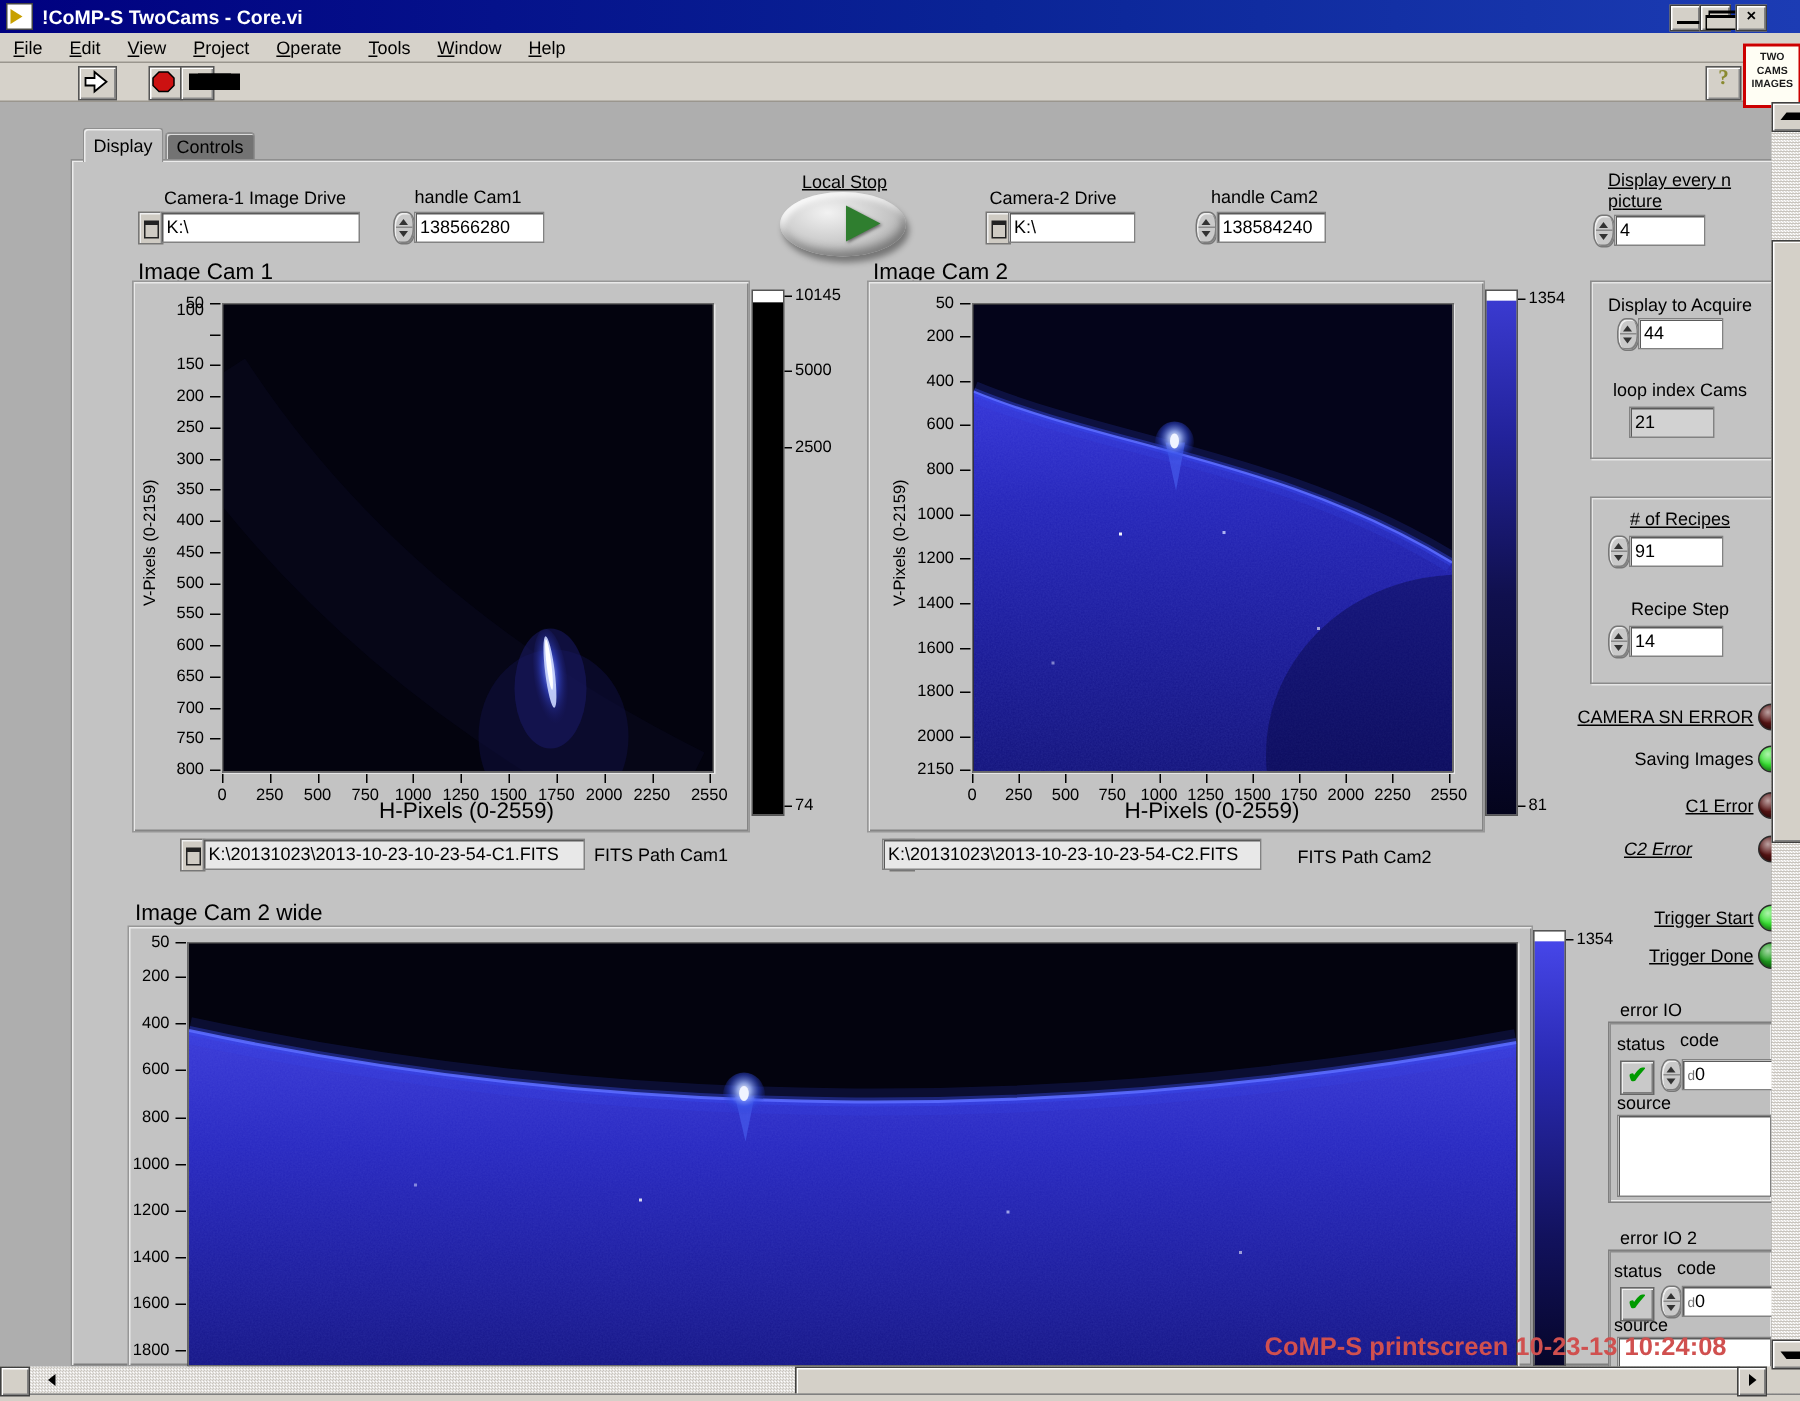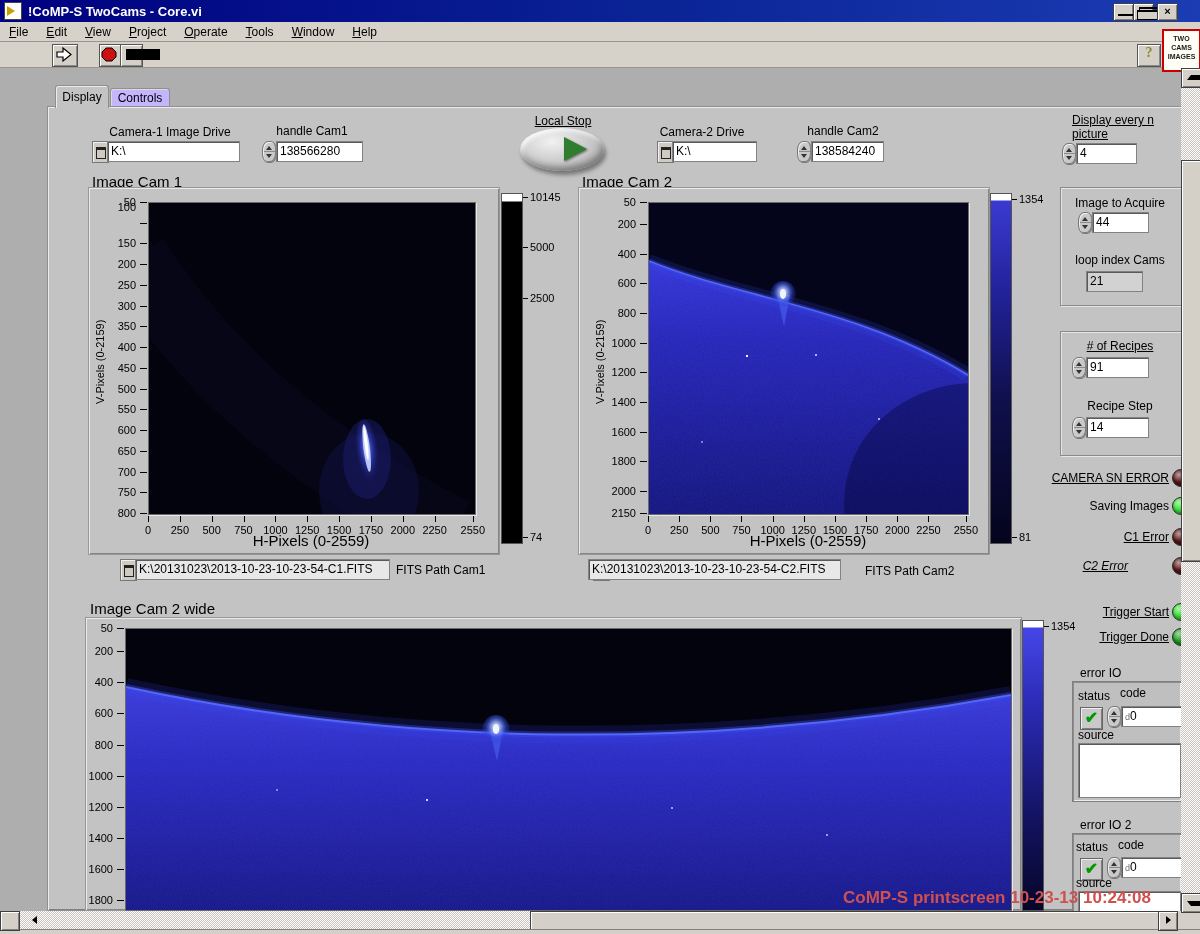--- a/index.html
+++ b/index.html
@@ -33,21 +33,21 @@
     border-bottom:1px solid #9a968e;}
   .tbtn{position:absolute;background:#d4d0c8;border:1px solid #555;
     box-shadow:inset 1px 1px 0 #fff, inset -1px -1px 0 #8a8a8a;}
   
   .rootpanel{position:absolute;left:0;top:68px;width:1181px;height:861px;background:#aeaeae;}
   .tabpage{position:absolute;left:47px;top:106px;width:1134px;height:803px;background:#c3c3c3;
     border:1px solid #8f8f8f;box-shadow:inset 1px 1px 0 #ececec, inset -1px -1px 0 #7e7e7e;}
   .tab{position:absolute;border:1px solid #8f8f8f;border-bottom:none;border-radius:3px 3px 0 0;
     font-size:12px;text-align:center;}
   .tab.active{background:#c3c3c3;box-shadow:inset 1px 1px 0 #ececec;z-index:3;}
-  .tab.inactive{background:#c4b5fd;box-shadow:inset 1px 1px 0 #dcdcdc;}
+  .tab.inactive{background:#737373;box-shadow:inset 1px 1px 0 #dcdcdc;}
   
   .spin{position:absolute;width:13px;height:20px;background:#c9c9c9;border:1px solid #777;
     border-radius:6px/9px;box-shadow:inset 1px 1px 0 #efefef, inset -1px -1px 0 #808080;}
   .spin::before{content:"";position:absolute;left:3px;top:4px;width:0;height:0;
     border-left:3px solid transparent;border-right:3px solid transparent;border-bottom:4px solid #333;}
   .spin::after{content:"";position:absolute;left:3px;bottom:4px;width:0;height:0;
     border-left:3px solid transparent;border-right:3px solid transparent;border-top:4px solid #333;}
   .spin i{position:absolute;left:1px;right:1px;top:9px;height:1px;background:#8a8a8a;}
   
   .picon{position:absolute;width:15px;height:20px;background:#cfcbc3;border:1px solid #777;
@@ -292,21 +292,21 @@
       <ellipse cx="370" cy="100" rx="3.2" ry="5" fill="#f0f4ff"></ellipse>
       <rect x="300" y="170" width="2" height="2" fill="#ffffff" opacity="0.8"></rect>
       <rect x="545" y="178" width="2" height="2" fill="#cfd6ff" opacity="0.7"></rect>
       <rect x="700" y="205" width="2" height="2" fill="#ffffff" opacity="0.55"></rect>
       <rect x="150" y="160" width="2" height="2" fill="#dfe4ff" opacity="0.5"></rect>
     </svg>
   </div>
   <div class="cbar" style="left:1022px;top:620px;width:20px;height:289px;background:linear-gradient(180deg,#ffffff 0px,#ffffff 6px,#4646e8 7px,#2a2ab4 30%,#12125e 70%,#06062a 100%);"></div>
 
   <div class="gbox" style="left:1060px;top:187px;width:120px;height:117px;"></div>
-  <div class="lbl ctr" style="left:1062px;top:196px;width:116px;">Image to Acquire</div>
+  <div class="lbl ctr" style="left:1062px;top:196px;width:116px;">Display to Acquire</div>
   <div class="spin" style="left:1078px;top:212px;">
       <i></i>
     </div>
   <div class="field" style="left:1092px;top:212px;width:52px;height:17px;">44</div>
   <div class="lbl ctr" style="left:1062px;top:253px;width:116px;">loop index Cams</div>
   <div class="field grayfield" style="left:1086px;top:271px;width:52px;height:17px;">21</div>
 
   <div class="gbox" style="left:1060px;top:331px;width:120px;height:123px;"></div>
   <div class="lbl ctr u" style="left:1062px;top:339px;width:116px;"># of Recipes</div>
   <div class="spin" style="left:1072px;top:357px;">

